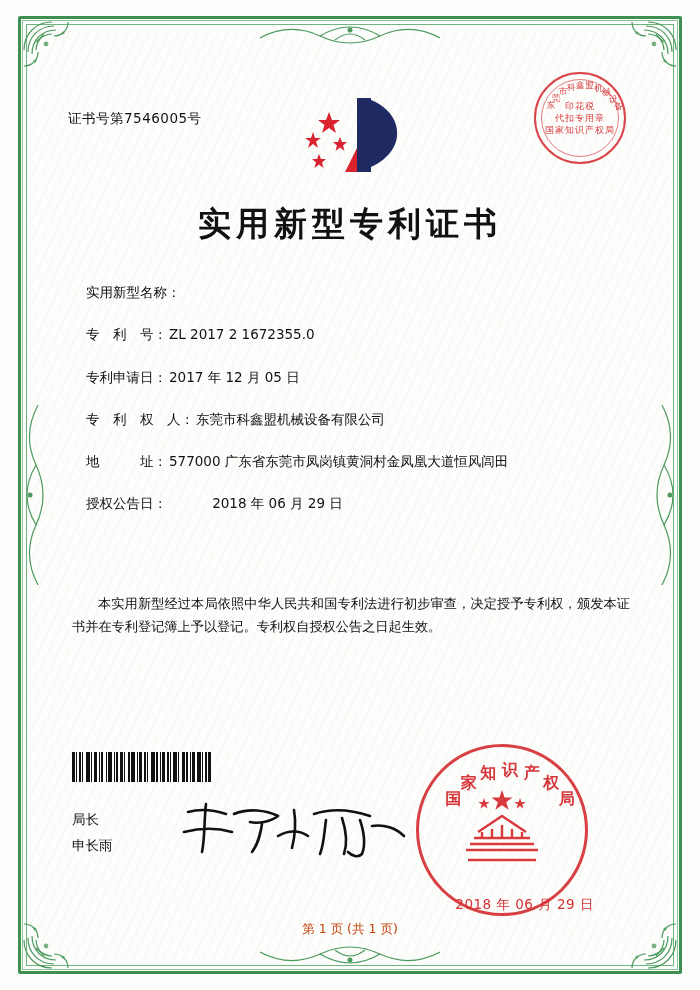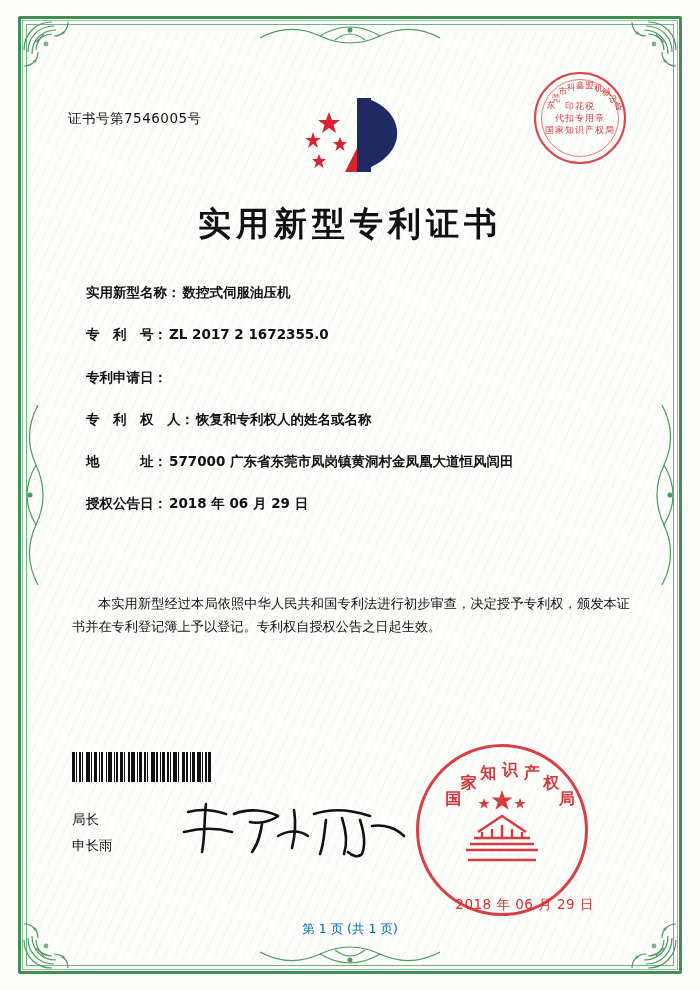--- a/index.html
+++ b/index.html
@@ -180,33 +180,33 @@
     right: 16px;
     top: 238px;
     font-size: 13.5px;
     color: #111;
   }
   .field-row {
     display: flex;
     align-items: baseline;
     margin-bottom: 22px;
     line-height: 1.5;
-    font-weight: bold;
   }
   .field-label {
     white-space: pre;
     flex: 0 0 auto;
   }
   .field-value {
     flex: 1 1 auto;
     padding-left: 2px;
   }
   .field-row.two-col .col-a {
     flex: 0 0 300px;
     display: flex;
+    text-align: center;
   }
   .field-row.two-col .col-b {
     flex: 1 1 auto;
     display: flex;
   }
   .addr-second {
     margin-left: 78px;
     margin-top: -16px;
     margin-bottom: 20px;
     font-size: 13.5px;
@@ -306,21 +306,21 @@
     letter-spacing: .5px;
     opacity: .95;
   }
 
   .page-footer {
     position: absolute;
     left: 0; right: 0;
     bottom: 8px;
     text-align: center;
     font-size: 12.5px;
-    color: #0369a1;
+    color: #c2410c;
   }
 
   
   .watermark {
     position: absolute;
     inset: 30px;
     pointer-events: none;
     opacity: .05;
     background:
       repeating-linear-gradient(115deg, #2f7a44 0 1px, transparent 1px 9px);
@@ -490,36 +490,36 @@
         </g>
       </svg>
     </div>
 
     <div class="doc-title">实用新型专利证书</div>
 
     <div class="fields">
 
       <div class="field-row">
         <span class="field-label">实用新型名称：</span>
-        <span class="field-value">数控式伺服油压机</span>
       </div>
 
 
       <div class="field-row">
         <span class="field-label">专　利　号：</span>
         <span class="field-value">ZL 2017 2 1672355.0</span>
       </div>
 
       <div class="field-row">
         <span class="field-label">专利申请日：</span>
+        <span class="field-value">2017 年 12 月 05 日</span>
       </div>
 
       <div class="field-row">
         <span class="field-label">专　利　权　人：</span>
-        <span class="field-value">恢复和专利权人的姓名或名称</span>
+        <span class="field-value">东莞市科鑫盟机械设备有限公司</span>
       </div>
 
       <div class="field-row">
         <span class="field-label">地　　　址：</span>
         <span class="field-value">577000  广东省东莞市凤岗镇黄洞村金凤凰大道恒风闾田</span>
       </div>
 
 
       <div class="field-row two-col">
         <span class="col-a">

